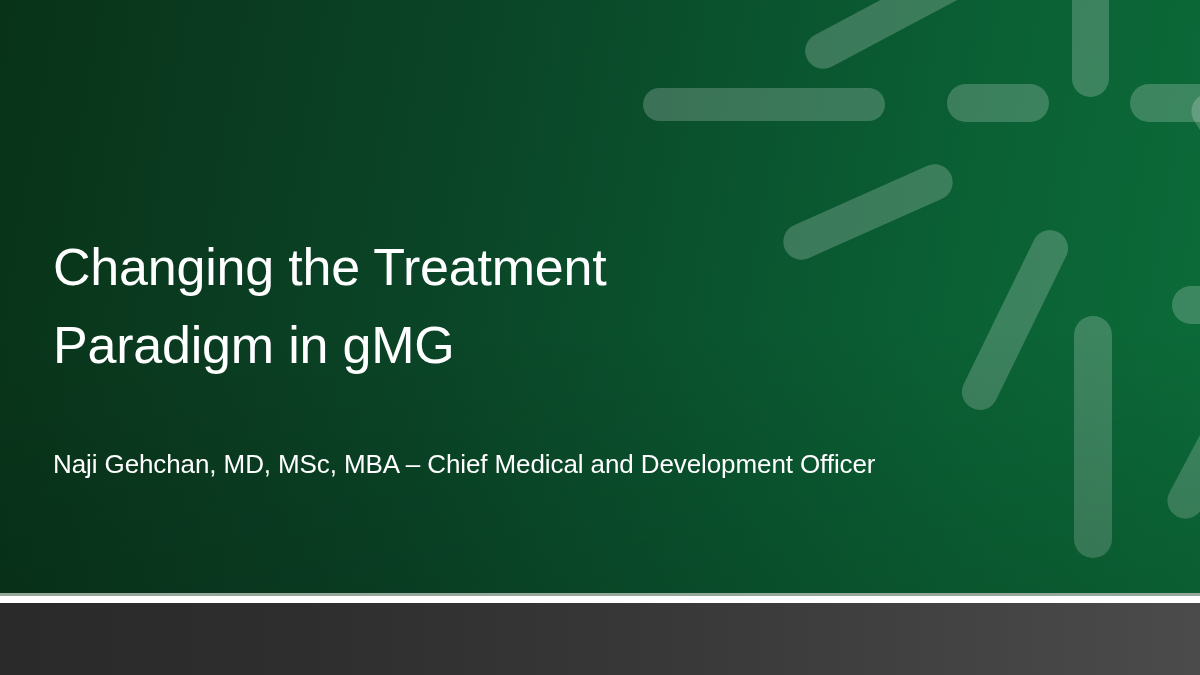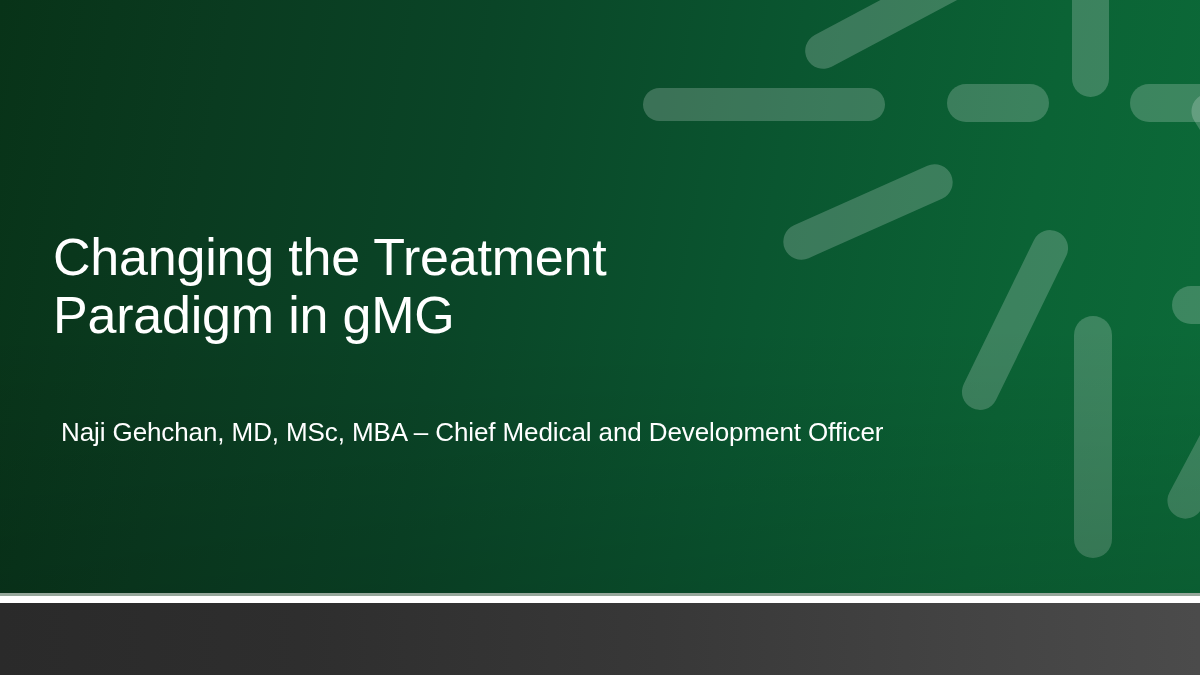--- a/index.html
+++ b/index.html
@@ -96,26 +96,26 @@
     left: 53px;
     top: 228px;
     width: 920px;
   }
   .slide-title {
     margin: 0;
     color: #ffffff;
     font-family: "Liberation Sans", sans-serif;
     font-weight: 400;
     font-size: 52px;
-    line-height: 58px;
+    line-height: 78px;
     letter-spacing: -0.2px;
     white-space: pre-line;
   }
   .slide-subtitle {
-    margin: 8px;
+    margin: 0;
     padding-top: 63px;
     color: #ffffff;
     font-family: "Liberation Sans", sans-serif;
     font-weight: 400;
     font-size: 26px;
     line-height: 34px;
     letter-spacing: -0.1px;
   }
 
   

